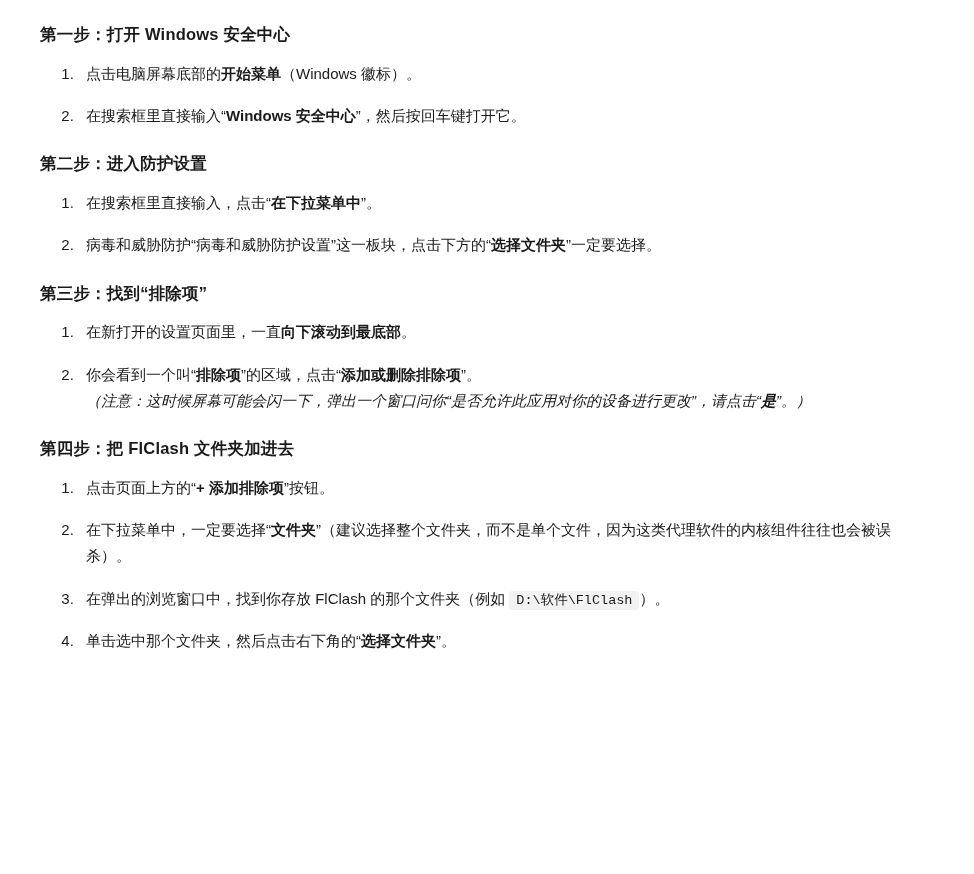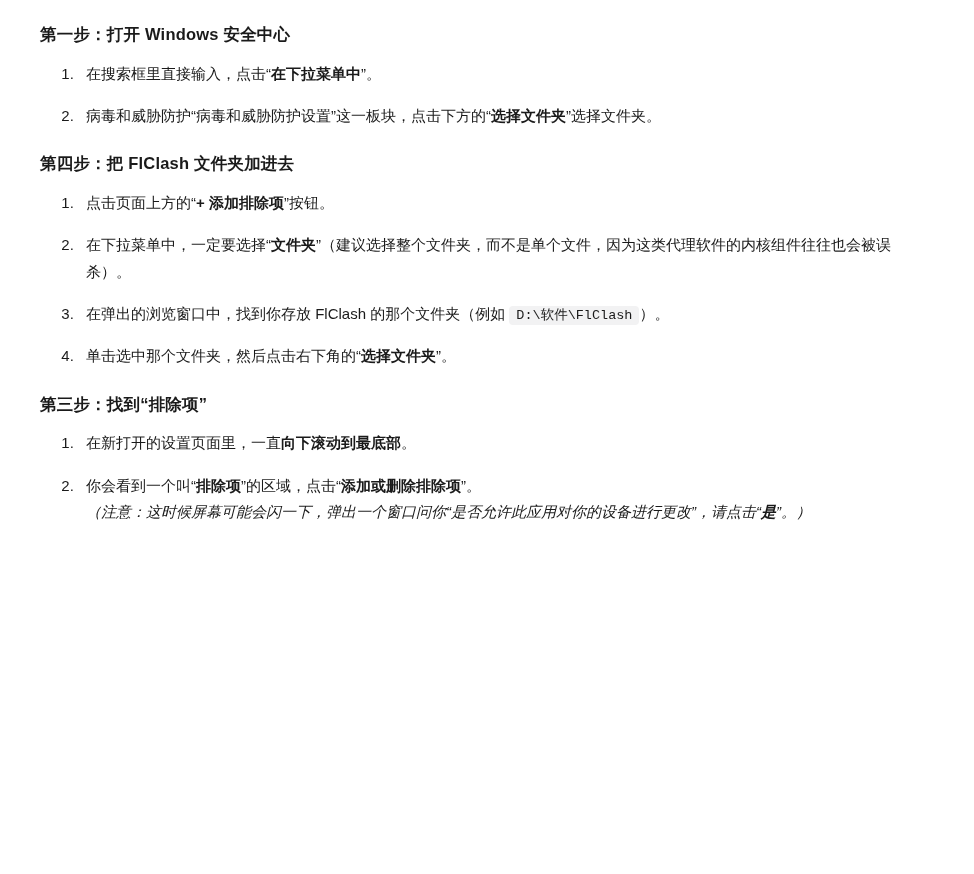--- a/index.html
+++ b/index.html
@@ -70,37 +70,42 @@
     white-space: nowrap;
   }
 </style>
 </head>
 <body>
 
 <div class="page">
   <div id="steps-root">
       <div class="step-block">
         <h3 class="step-title">第一步：打开 Windows 安全中心</h3>
+        <ol class="step-list">
+          <li><span>点击电脑屏幕底部的</span><span class="b">开始菜单</span><span>（Windows 徽标）。</span></li>
+          <li><span>在搜索框里直接输入“</span><span class="b">Windows 安全中心</span><span>”，然后按回车键打开它。</span></li>
+        </ol>
       </div>
       <div class="step-block">
+        <h3 class="step-title">第二步：进入防护设置</h3>
         <ol class="step-list">
           <li><span>在搜索框里直接输入，点击“</span><span class="b">在下拉菜单中</span><span>”。</span></li>
-          <li><span>病毒和威胁防护“病毒和威胁防护设置”这一板块，点击下方的“</span><span class="b">选择文件夹</span><span>”选择文件夹。</span></li>
+          <li><span>病毒和威胁防护“病毒和威胁防护设置”这一板块，点击下方的“</span><span class="b">选择文件夹</span><span>”一定要选择。</span></li>
+        </ol>
+      </div>
+      <div class="step-block">
+        <h3 class="step-title">第三步：找到“排除项”</h3>
+        <ol class="step-list">
+          <li><span>在新打开的设置页面里，一直</span><span class="b">向下滚动到最底部</span><span>。</span></li>
+          <li><span>你会看到一个叫“</span><span class="b">排除项</span><span>”的区域，点击“</span><span class="b">添加或删除排除项</span><span>”。</span><span class="note"><span>（注意：这时候屏幕可能会闪一下，弹出一个窗口问你“是否允许此应用对你的设备进行更改”，请点击“</span><span class="b">是</span><span>”。）</span></span></li>
         </ol>
       </div>
       <div class="step-block">
         <h3 class="step-title">第四步：把 FlClash 文件夹加进去</h3>
         <ol class="step-list">
           <li><span>点击页面上方的“</span><span class="b">+ 添加排除项</span><span>”按钮。</span></li>
           <li><span>在下拉菜单中，一定要选择“</span><span class="b">文件夹</span><span>”（建议选择整个文件夹，而不是单个文件，因为这类代理软件的内核组件往往也会被误杀）。</span></li>
           <li><span>在弹出的浏览窗口中，找到你存放 FlClash 的那个文件夹（例如 </span><code class="path">D:\软件\FlClash</code><span>）。</span></li>
           <li><span>单击选中那个文件夹，然后点击右下角的“</span><span class="b">选择文件夹</span><span>”。</span></li>
         </ol>
       </div>
-      <div class="step-block">
-        <h3 class="step-title">第三步：找到“排除项”</h3>
-        <ol class="step-list">
-          <li><span>在新打开的设置页面里，一直</span><span class="b">向下滚动到最底部</span><span>。</span></li>
-          <li><span>你会看到一个叫“</span><span class="b">排除项</span><span>”的区域，点击“</span><span class="b">添加或删除排除项</span><span>”。</span><span class="note"><span>（注意：这时候屏幕可能会闪一下，弹出一个窗口问你“是否允许此应用对你的设备进行更改”，请点击“</span><span class="b">是</span><span>”。）</span></span></li>
-        </ol>
-      </div>
     </div>
 </div>
 
 </body></html>

